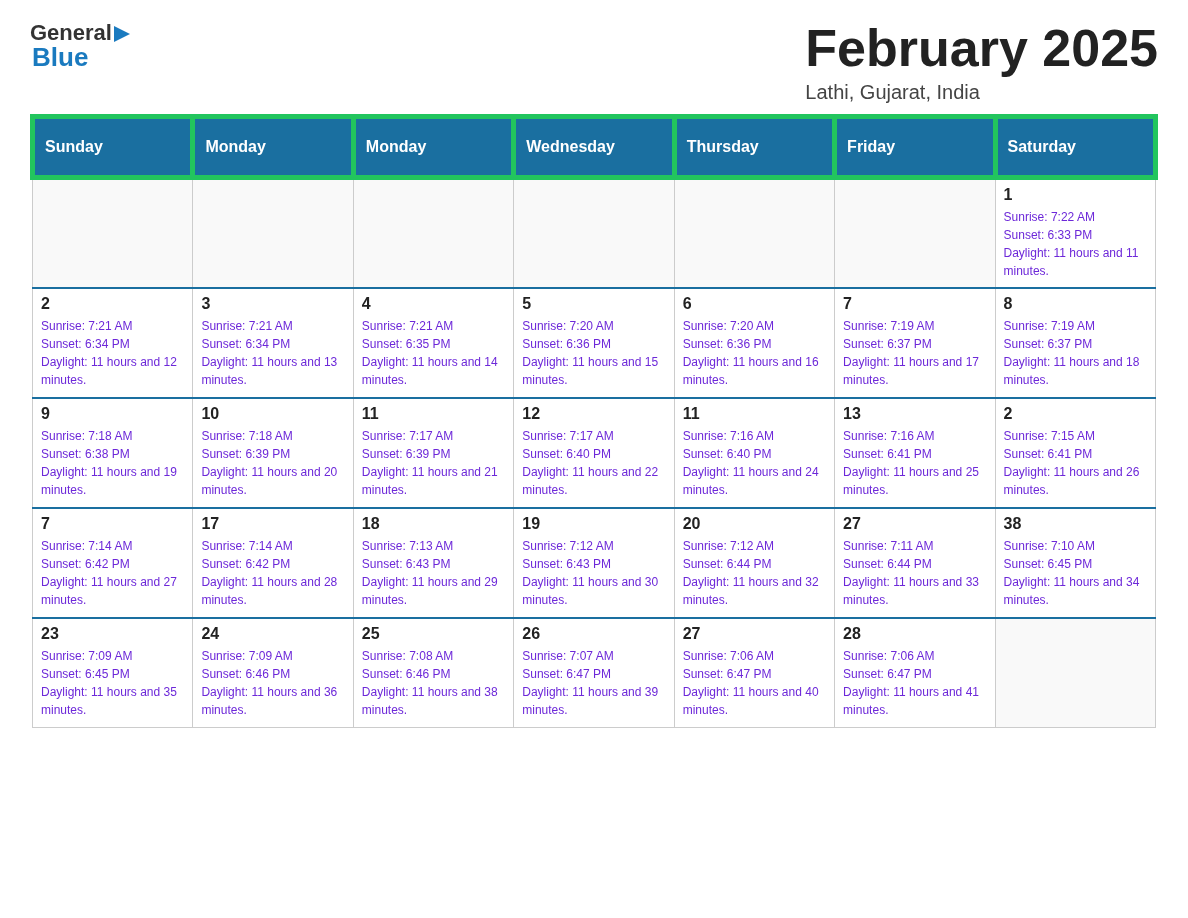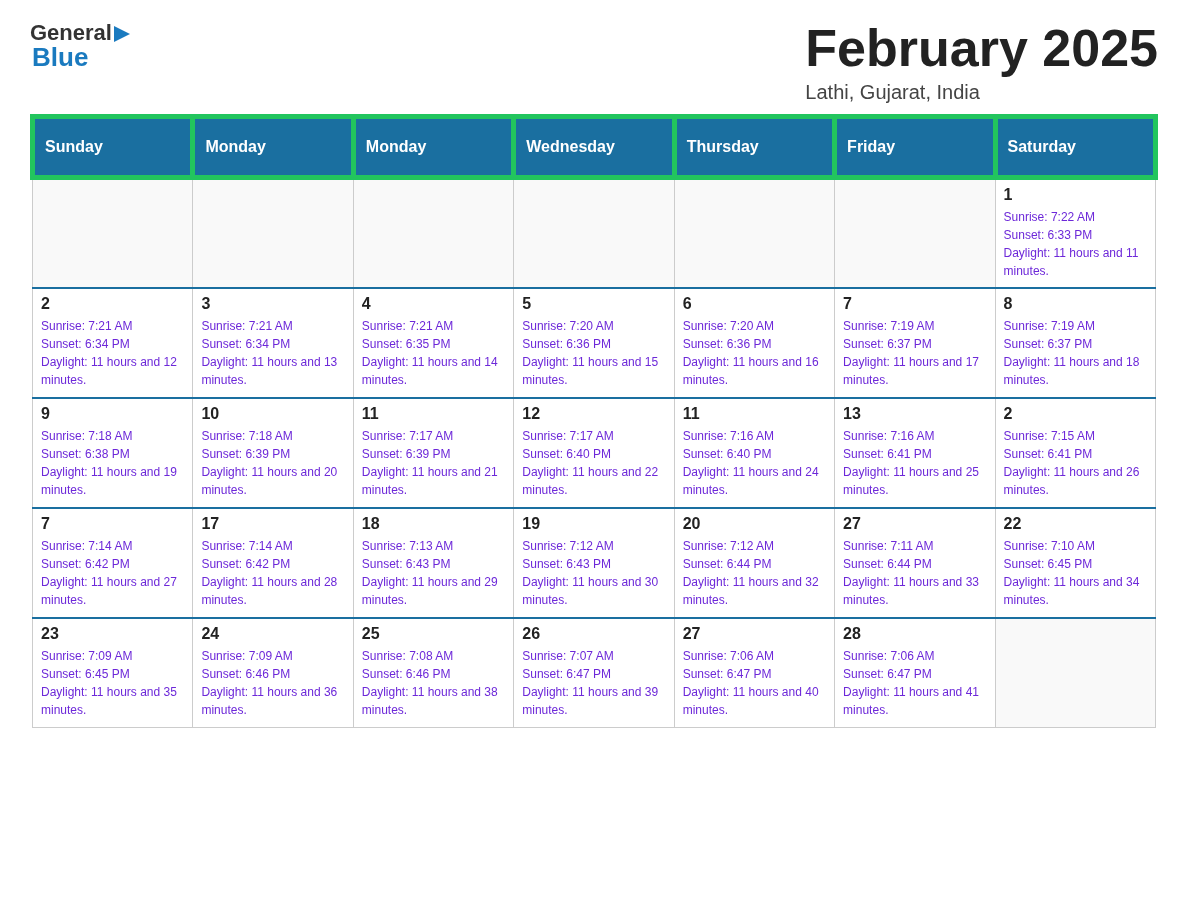--- a/index.html
+++ b/index.html
@@ -216,21 +216,21 @@
         </td>
         <td>
           <span class="day-number">20</span>
           <div class="day-info">Sunrise: 7:12 AM<br>Sunset: 6:44 PM<br>Daylight: 11 hours and 32 minutes.</div>
         </td>
         <td>
           <span class="day-number">27</span>
           <div class="day-info">Sunrise: 7:11 AM<br>Sunset: 6:44 PM<br>Daylight: 11 hours and 33 minutes.</div>
         </td>
         <td>
-          <span class="day-number">22</span>
+          <span class="day-number">38</span>
           <div class="day-info">Sunrise: 7:10 AM<br>Sunset: 6:45 PM<br>Daylight: 11 hours and 34 minutes.</div>
         </td>
       </tr>
       <tr class="row-border-top">
         <td>
           <span class="day-number">23</span>
           <div class="day-info">Sunrise: 7:09 AM<br>Sunset: 6:45 PM<br>Daylight: 11 hours and 35 minutes.</div>
         </td>
         <td>
           <span class="day-number">24</span>

